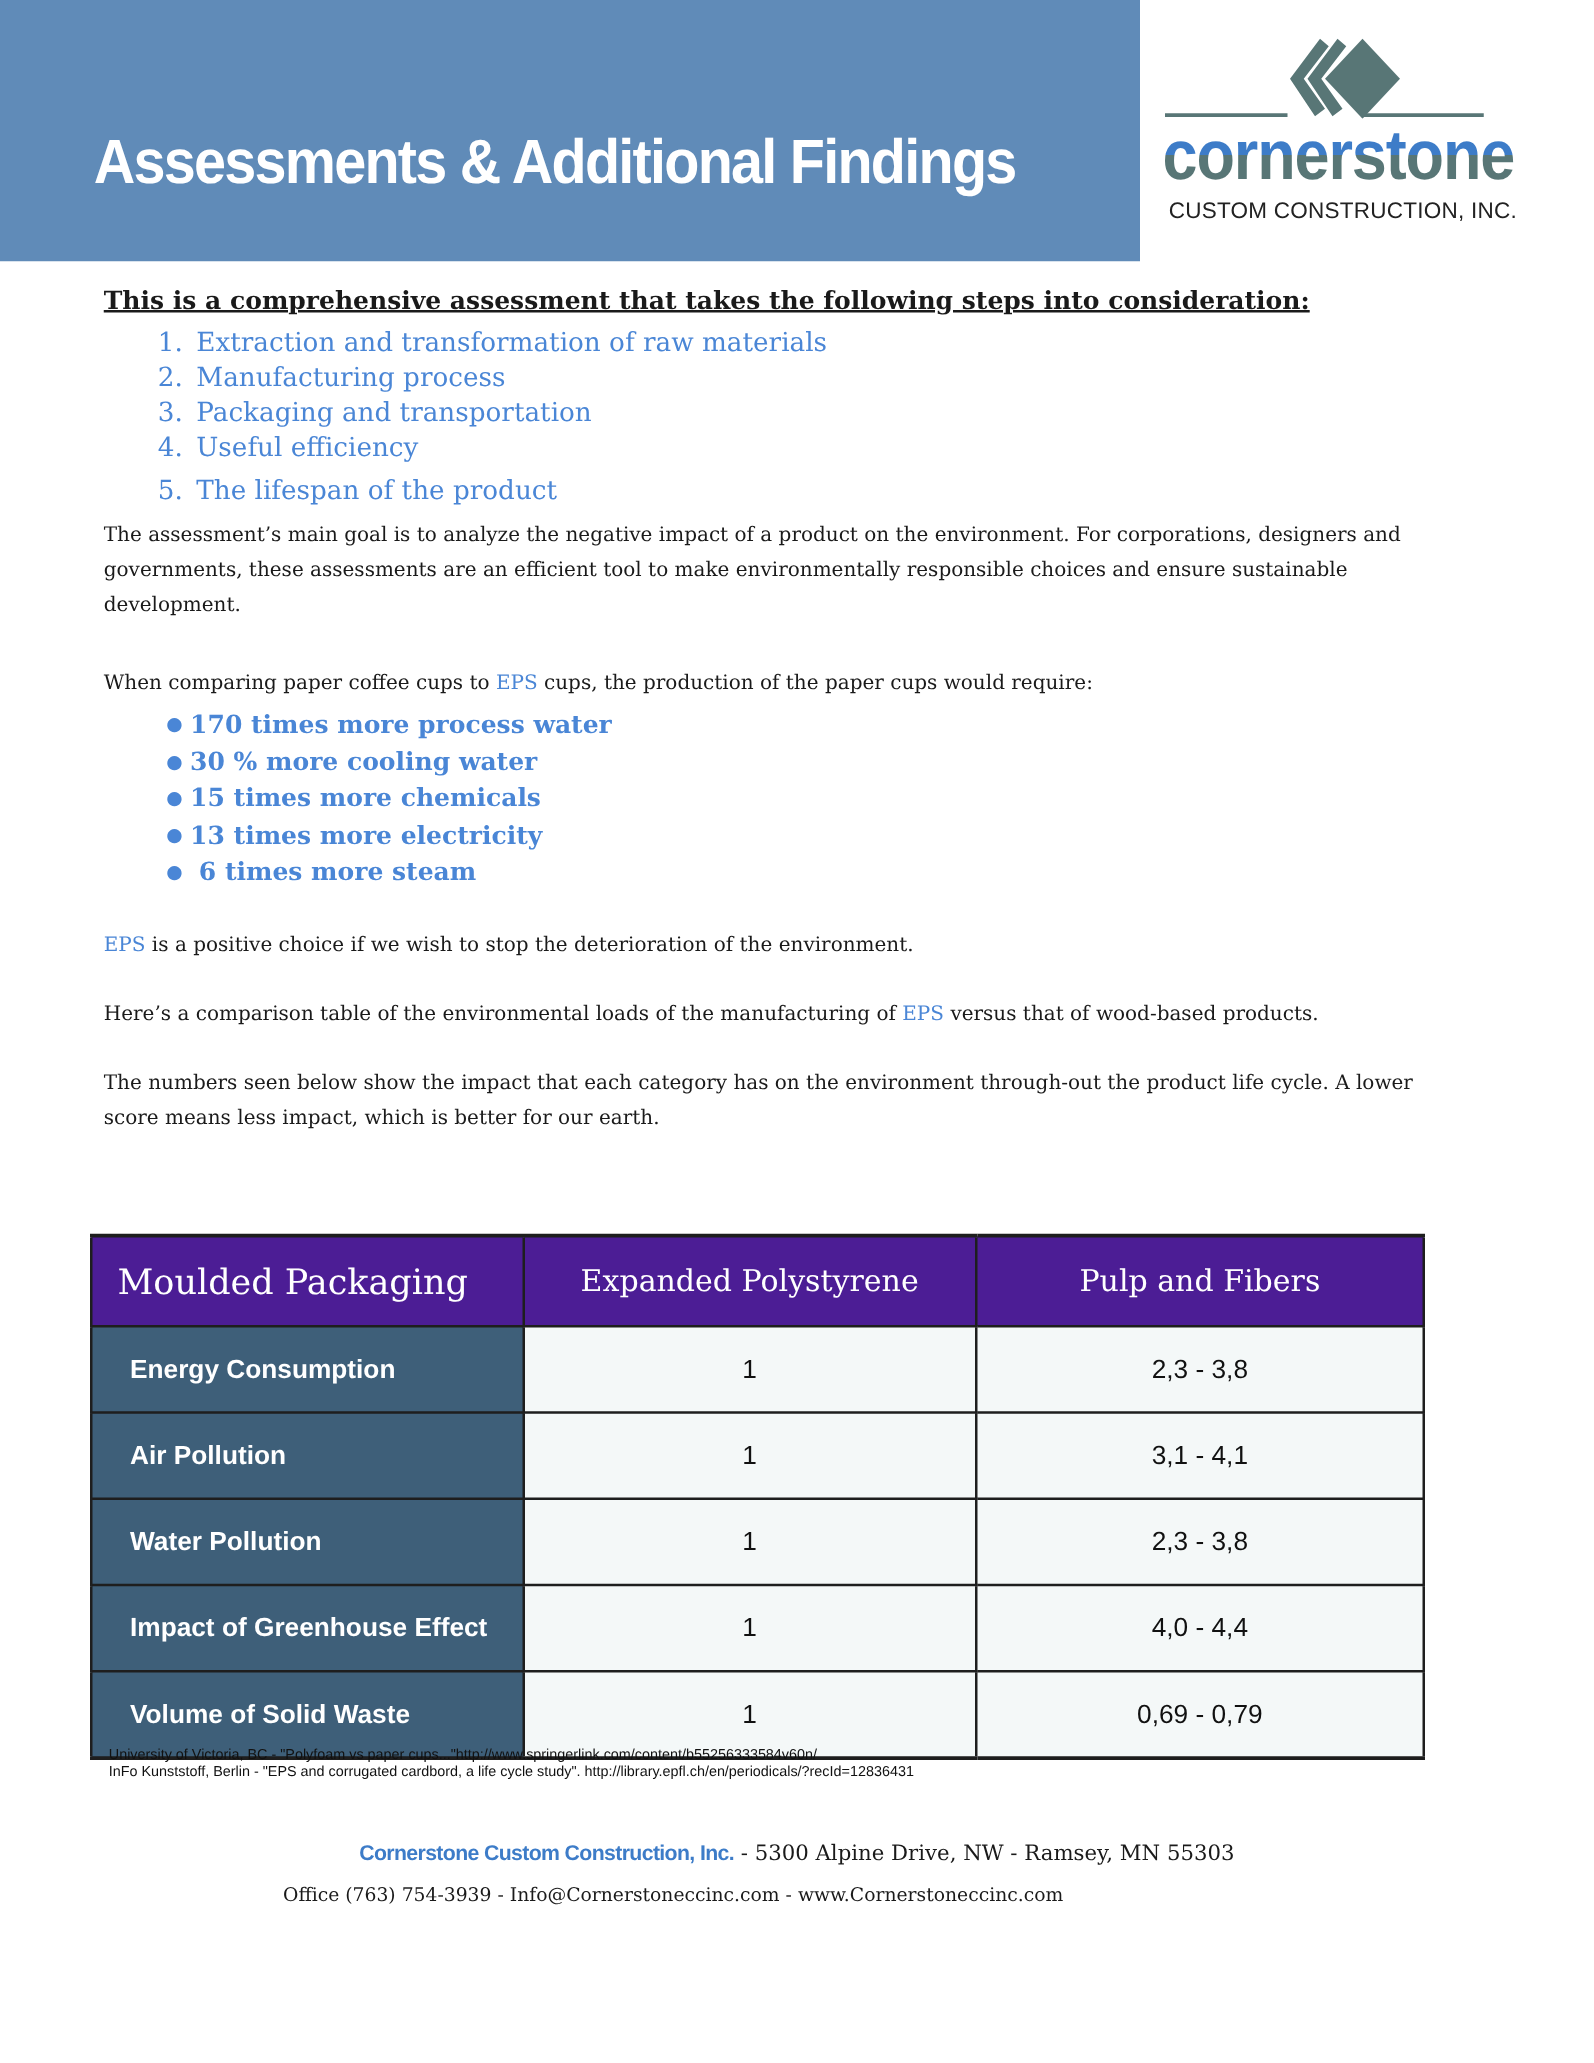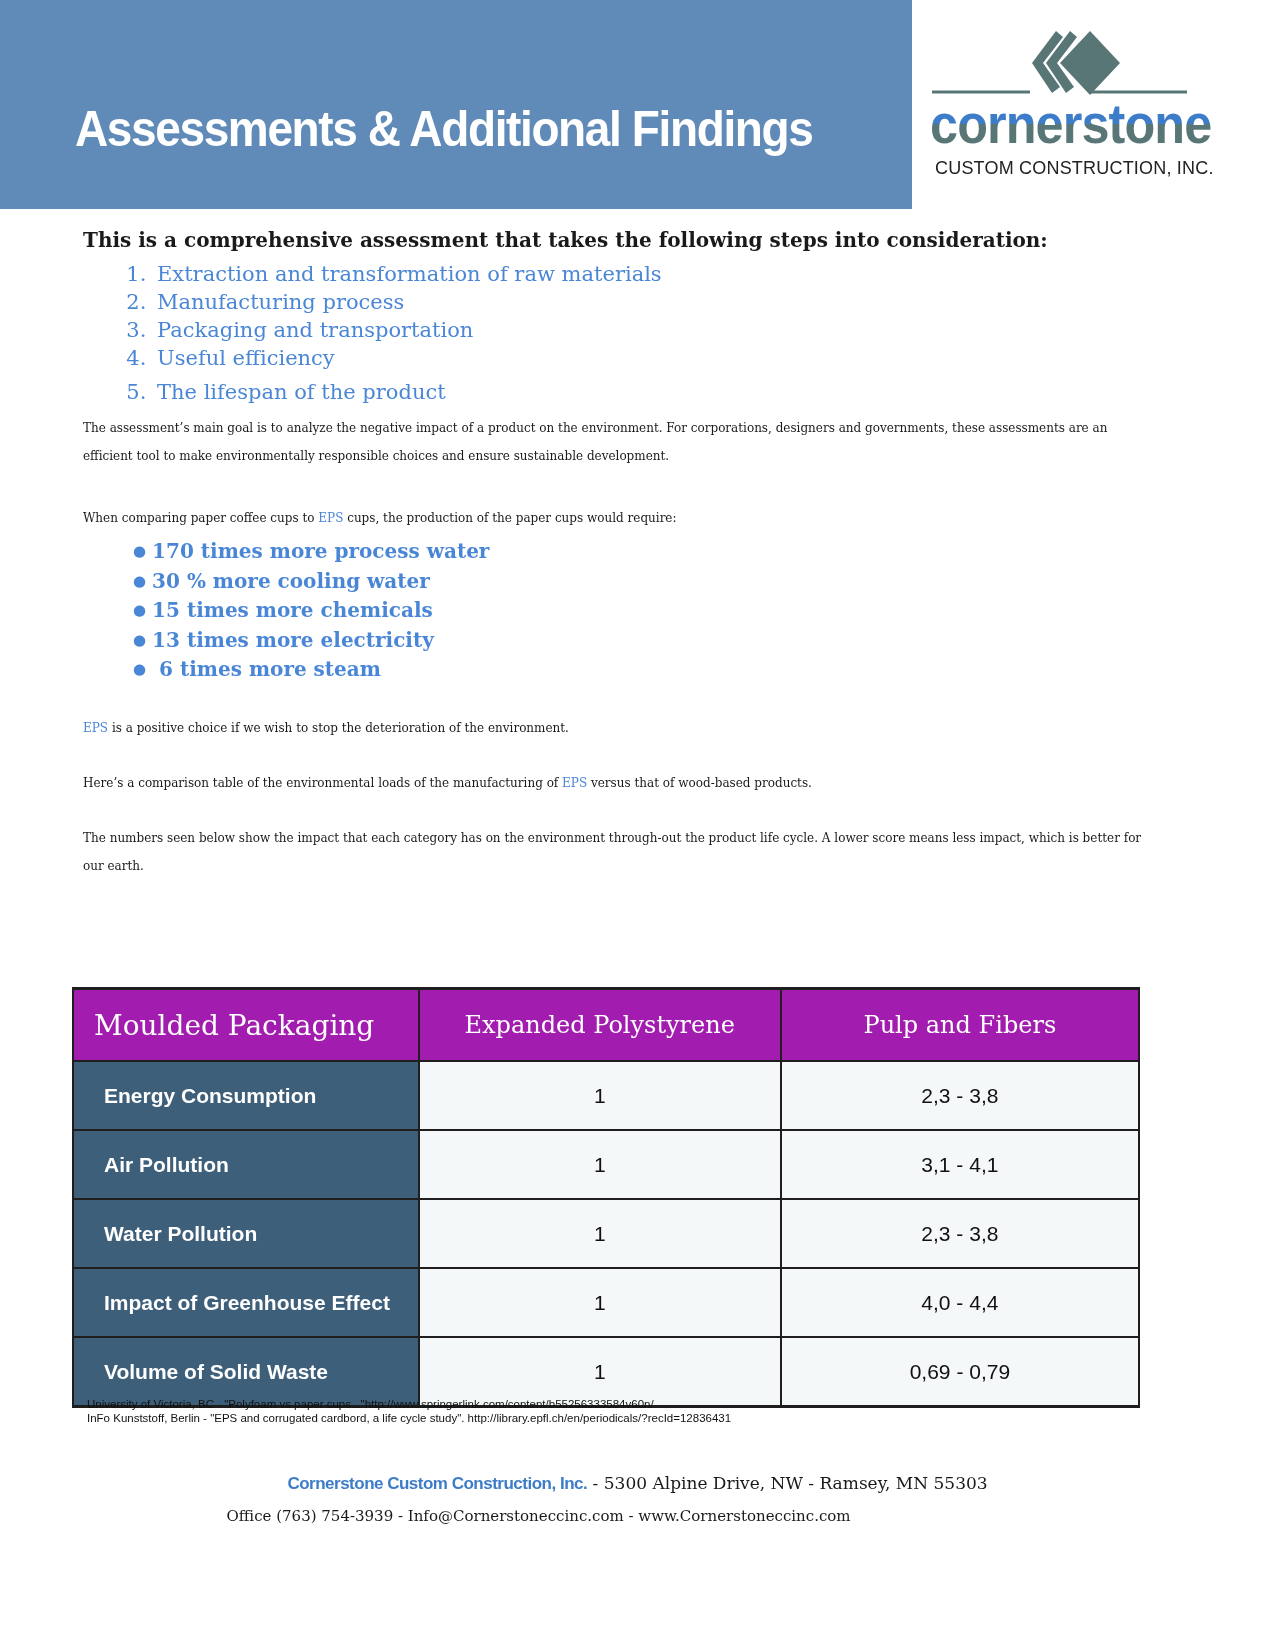--- a/index.html
+++ b/index.html
@@ -5,31 +5,31 @@
   html, body { margin: 0; padding: 0; }
   body { width: 1275px; height: 1650px; background: #ffffff; position: relative; overflow: hidden; font-family: "DejaVu Serif", serif; color: #1a1a1a; }
   .banner { position: absolute; left: 0; top: 0; width: 912px; height: 209px; background: #608bb8; }
   .banner-title { position: absolute; left: 75px; top: 100px; font-family: "Liberation Sans", sans-serif; font-weight: bold; font-size: 50px; color: #ffffff; letter-spacing: -1.5px; transform: scaleX(0.92); transform-origin: left center; white-space: nowrap; }
   .logo { position: absolute; left: 912px; top: 0; width: 363px; height: 209px; }
   .logo-mark { position: absolute; left: 20px; top: 25px; }
   .logo-word { position: absolute; left: 18px; top: 96px; font-family: "Liberation Sans", sans-serif; font-weight: bold; font-size: 56px; letter-spacing: -1px; transform: scaleX(0.9); transform-origin: left top; line-height: 1; background: linear-gradient(to bottom, #3d7cc8 0%, #3d7cc8 50%, #587676 50%, #587676 100%); -webkit-background-clip: text; background-clip: text; color: transparent; white-space: nowrap; }
   .logo-sub { position: absolute; left: 23px; top: 158px; font-family: "Liberation Sans", sans-serif; font-size: 18px; color: #222; letter-spacing: 0.2px; white-space: nowrap; }
 
   .content { position: absolute; left: 83px; top: 224px; width: 1060px; }
-  .intro { font-size: 20px; font-weight: bold; margin: 0; line-height: 32px; }
+  .intro { font-size: 20px; font-weight: bold; margin: 0; line-height: 32px; text-decoration: underline; }
   ol.steps { margin: 4px 0 0 0; padding-left: 70px; color: #4a86d6; font-size: 21px; line-height: 28px; }
   ol.steps li { padding-left: 4px; }
   ol.steps li.last { margin-top: 6px; }
-  p.body { font-size: 12px; line-height: 28px; margin: 0; }
+  p.body { font-size: 16px; line-height: 28px; margin: 0; }
   .hl { color: #4a86d6; }
   ul.bullets { list-style: none; margin: 6px 0 0 0; padding-left: 50px; color: #4a86d6; font-size: 20px; line-height: 27.5px; font-weight: bold; }
   ul.bullets li::before { content: "\25CF"; font-size: 15px; margin-right: 6px; position: relative; top: -2px; }
 
   table.cmp { position: absolute; left: 72px; top: 987px; width: 1068px; border-collapse: collapse; }
-  table.cmp th { background: #a21caf; color: #ffffff; font-family: "DejaVu Serif", serif; font-weight: normal; height: 68px; border: 2px solid #1e1e1e; border-top: 3px solid #1e1e1e; font-size: 24px; }
+  table.cmp th { background: #4c1d95; color: #ffffff; font-family: "DejaVu Serif", serif; font-weight: normal; height: 68px; border: 2px solid #1e1e1e; border-top: 3px solid #1e1e1e; font-size: 24px; }
   table.cmp th.first { text-align: left; padding-left: 20px; font-size: 28px; width: 334px; }
   table.cmp th.col { text-align: center; width: 372px; margin-top: 16px; }
   table.cmp td { height: 65px; border: 2px solid #1e1e1e; font-family: "Liberation Sans", sans-serif; font-size: 21px; }
   table.cmp td.label { background: #3e5f79; color: #ffffff; font-weight: bold; padding-left: 30px; }
   table.cmp td.val { background: #f4f8f8; text-align: center; color: #111; }
   table.cmp tr:last-child td { border-bottom: 3px solid #1e1e1e; }
 
   .cites { position: absolute; left: 87px; top: 1397px; font-family: "Liberation Sans", sans-serif; font-size: 11.5px; line-height: 14px; color: #111; }
   .footer1 { position: absolute; left: 0; width: 1275px; top: 1473px; text-align: center; font-size: 17px; }
   .footer1 .co { font-family: "Liberation Sans", sans-serif; font-weight: bold; color: #3d7cc8; letter-spacing: -0.5px; margin-top: 36px; }

